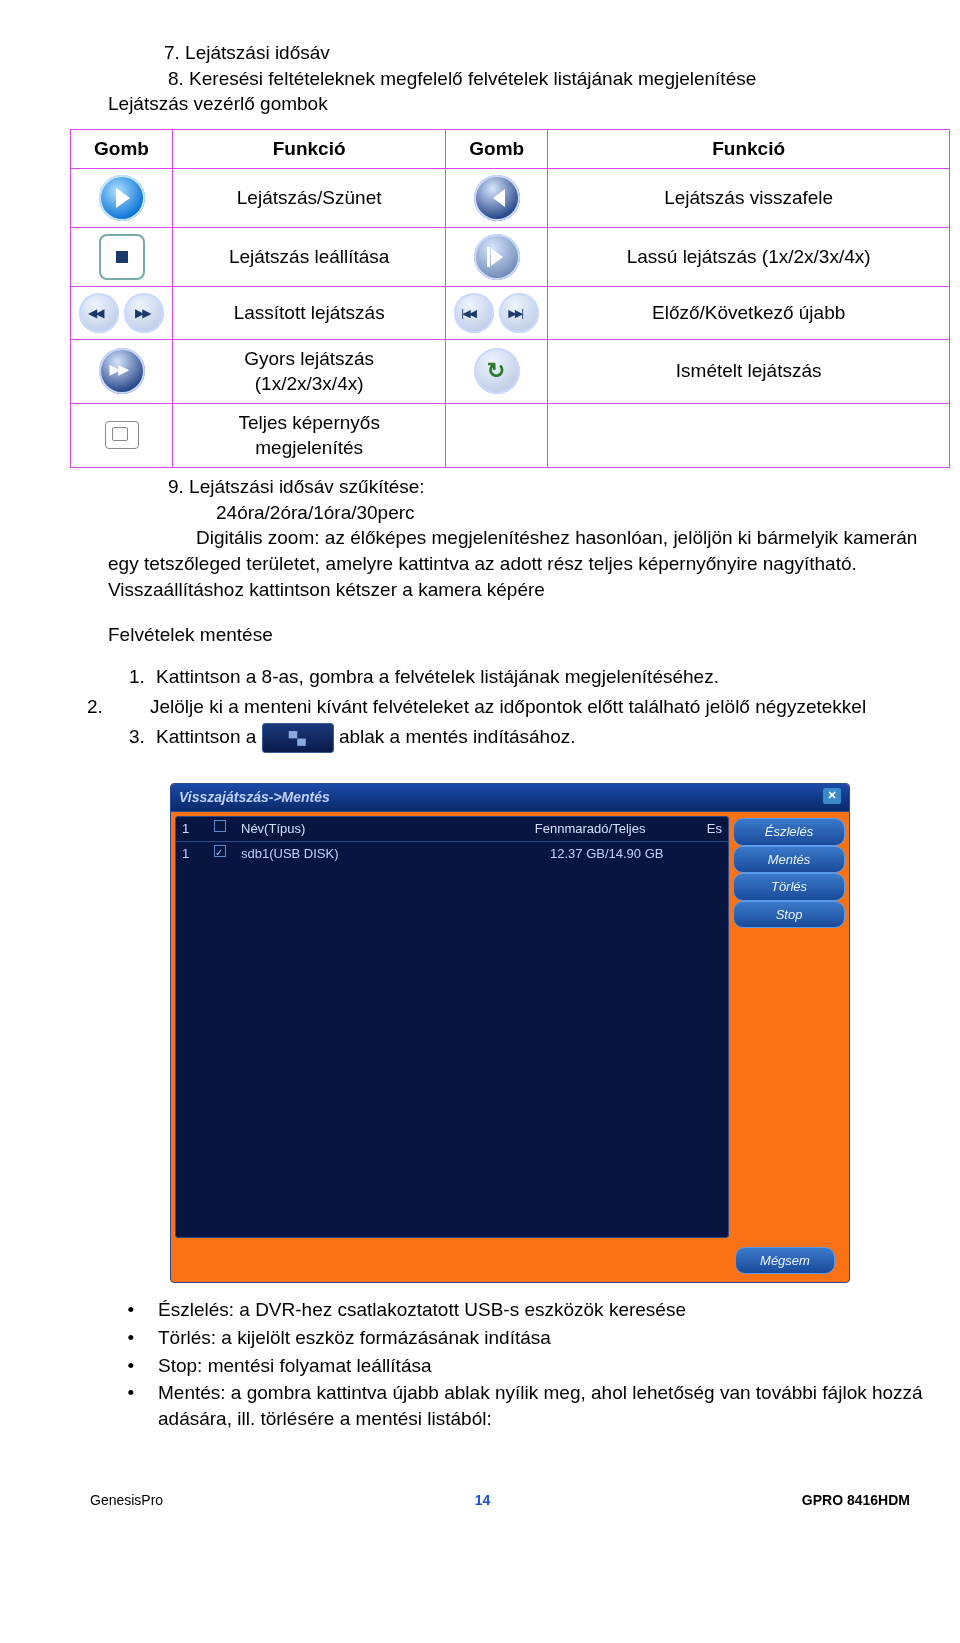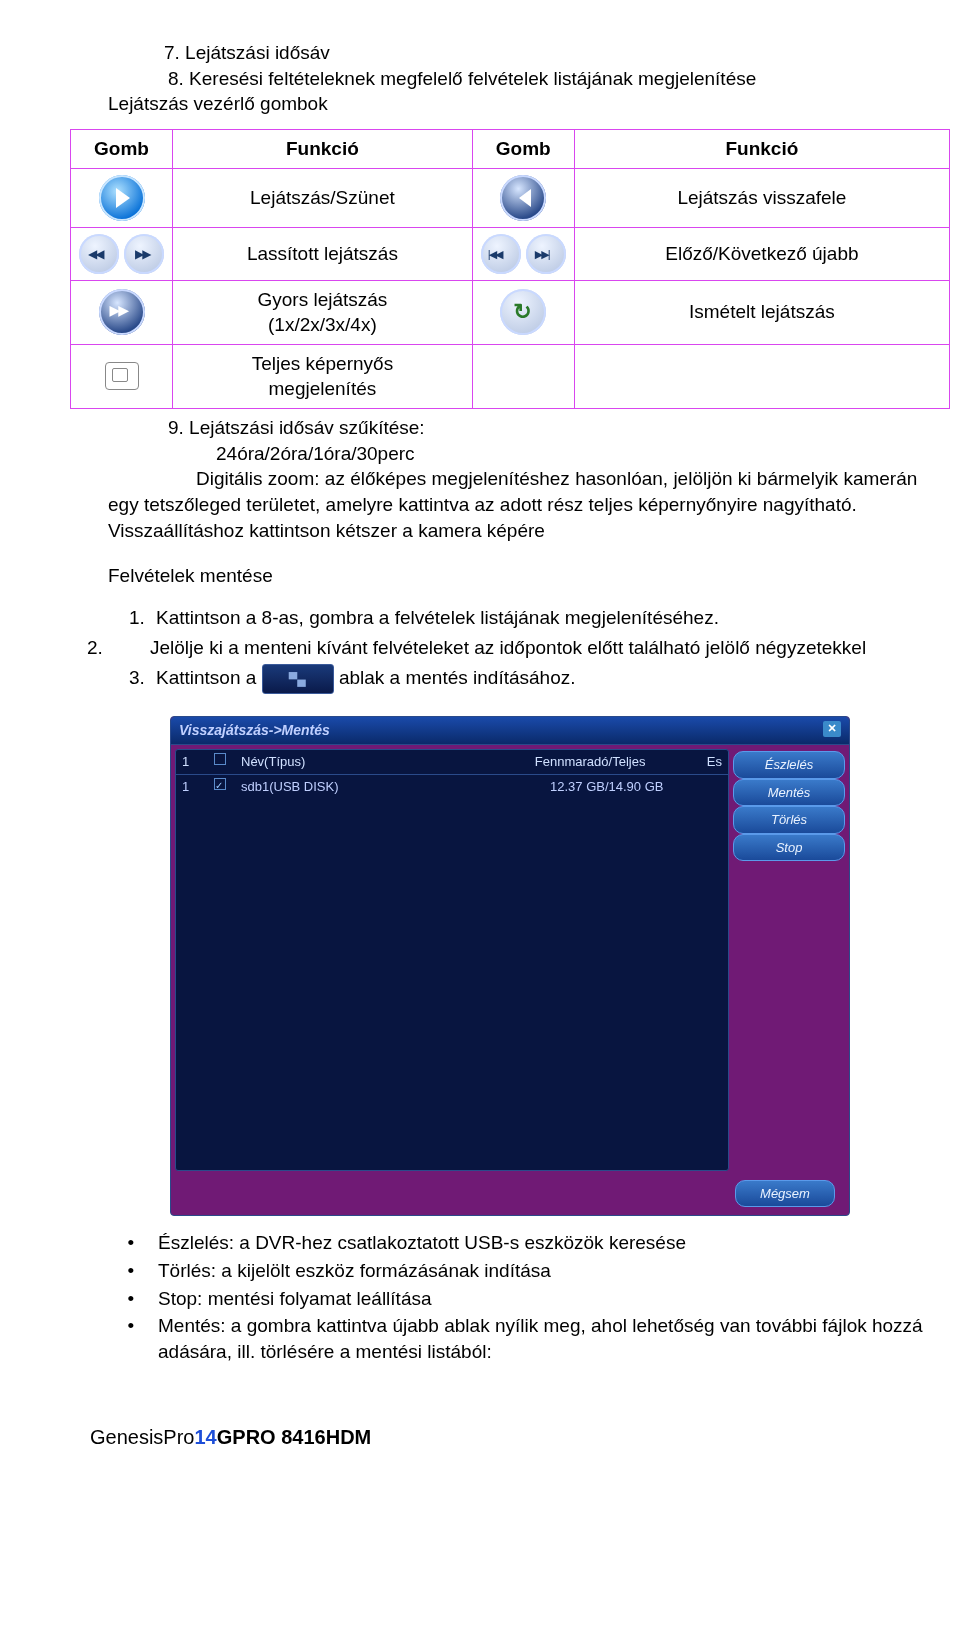--- a/index.html
+++ b/index.html
@@ -37,37 +37,37 @@
   .num-line { margin-left: 60px; }
   .indent-line { margin-left: 108px; }
   .desc-para { margin: 0 0 8px 78px; }
   .desc-para .first-word { margin-left: 88px; }
   .section-h { margin: 20px 0 16px 78px; }
   .ol-list { margin: 0 0 0 120px; }
   .ol-list li { margin-bottom: 4px; padding-left: 6px; }
   .ol-list .wrap { margin-left: -42px; padding-left: 42px; }
   .inline-icon { display:inline-block; width:72px; height:30px; vertical-align:middle; background:linear-gradient(#1a3a7a,#0a1a4a); border:1px solid #3a5a9a; border-radius:3px; position:relative; }
   .inline-icon::after { content:"▀▄"; color:#8aaadf; position:absolute; left:26px; top:6px; font-size:12px; }
-  .screenshot { width: 680px; height: 500px; margin: 22px 0 14px 140px; background:#701a75; border:1px solid #2a4a8a; border-radius:4px; position:relative; color:#c0d0ff; font-size:14px; }
+  .screenshot { width: 680px; height: 500px; margin: 30px 0 14px 140px; background:#f97316; border:1px solid #2a4a8a; border-radius:4px; position:relative; color:#c0d0ff; font-size:14px; }
   .scr-title { background:linear-gradient(#1a4aaa,#0a2a6a); padding:4px 8px; border-bottom:1px solid #2a4a8a; font-style:italic; font-weight:bold; display:flex; justify-content:space-between; border-radius:4px 4px 0 0; }
   .scr-close { width:18px; height:16px; background:#3a8aca; color:#fff; text-align:center; font-size:11px; border-radius:2px; font-style:normal; }
   .scr-body { display:flex; padding:4px; gap:4px; height:430px; }
   .scr-list { flex:1; border:1px solid #2a4a8a; border-radius:3px; background:#081540; }
   .scr-row { display:flex; padding:3px 6px; gap:12px; font-size:13px; }
   .scr-row.head { color:#d0e0ff; border-bottom:1px solid #2a4a8a; }
   .scr-side { width:112px; display:flex; flex-direction:column; padding-top:2px; }
   .scr-btn { background:linear-gradient(#3a7aca,#1a4a9a); border:1px solid #5a9aea; border-radius:10px; text-align:center; padding:4px 2px; color:#e9f2ff; font-size:13px; font-style:italic; }
   .scr-footer { position:absolute; bottom:8px; right:14px; }
   .scr-col1 { width:20px; }
   .scr-cb { width:12px; height:12px; border:1px solid #5a8aca; display:inline-block; vertical-align:middle; margin-right:3px; }
   .scr-cb.checked::after { content:"✓"; color:#9acaff; font-size:10px; position:relative; top:-3px; left:0; }
   .bullets { margin: 10px 0 0 120px; }
   .bullets li { margin-bottom: 2px; padding-left: 8px; }
   .bullets li::marker { content:"•   "; }
-  .footer { display:flex; margin-top:60px; padding:0 20px 0 60px; font-size:20px; }
+  .footer { display:flex; justify-content:space-between; margin-top:60px; padding:0 20px 0 60px; font-size:14px; }
   .footer .mid { color:#1d4ed8; font-weight:bold; }
 </style>
 </head>
 <body>
 
 <div class="intro">
   <div class="line1">7. Lejátszási idősáv</div>
   <div class="line2">8. Keresési feltételeknek megfelelő felvételek listájának megjelenítése</div>
   <div class="line3">Lejátszás vezérlő gombok</div>
 </div>
@@ -78,20 +78,26 @@
     <th class="icon-cell">Gomb</th>
     <th class="func-cell">Funkció</th>
     <th class="icon-cell">Gomb</th>
     <th class="func-cell">Funkció</th>
   </tr>
   <tr>
     <td class="icon-cell"><span class="icon icon-play"></span></td>
     <td class="func-cell">Lejátszás/Szünet</td>
     <td class="icon-cell"><span class="icon icon-circle arrow-left"></span></td>
     <td class="func-cell">Lejátszás visszafele</td>
+  </tr>
+  <tr>
+    <td class="icon-cell"><span class="icon icon-stop"></span></td>
+    <td class="func-cell">Lejátszás leállítása</td>
+    <td class="icon-cell"><span class="icon icon-circle icon-forward"></span></td>
+    <td class="func-cell">Lassú lejátszás (1x/2x/3x/4x)</td>
   </tr>
   <tr>
     <td class="icon-cell">
           <div class="icon-pair">
         <span class="icon icon-sm icon-circle dbl-left" style="background:radial-gradient(circle at 40% 30%,#eef4ff,#b0c0dd)"></span>
         <span class="icon icon-sm icon-circle dbl-right" style="background:radial-gradient(circle at 40% 30%,#eef4ff,#b0c0dd)"></span>
       </div>
         </td>
     <td class="func-cell">Lassított lejátszás</td>
     <td class="icon-cell">

